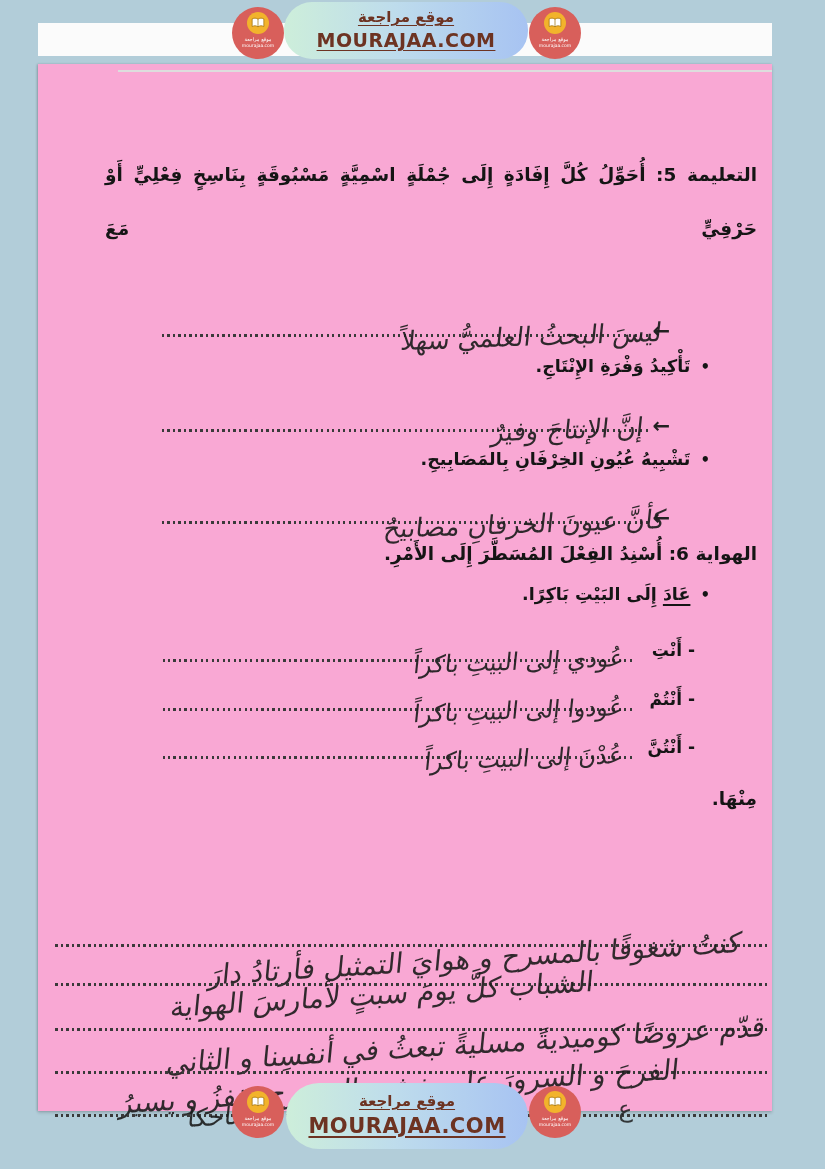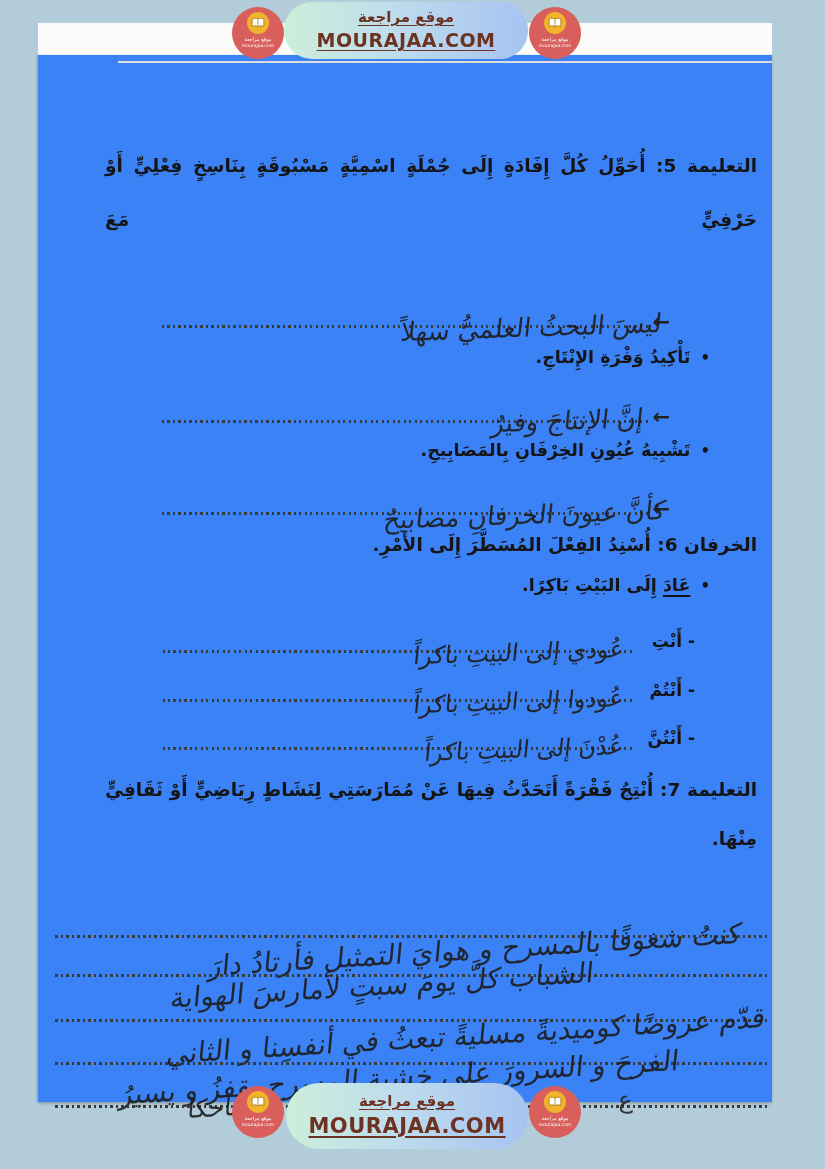--- a/index.html
+++ b/index.html
@@ -3,21 +3,21 @@
 <meta charset="utf-8">
 <style>
   html,body{margin:0;padding:0;}
   body{font-family:"DejaVu Sans",sans-serif;}
   #canvas{position:relative;width:825px;height:1169px;background:#b2cdd9;overflow:hidden;}
 
   
   .top-band{position:absolute;left:38px;top:23px;width:734px;height:33px;background:#fbfbfb;}
 
   
-  .sheet{position:absolute;left:38px;top:55px;width:734px;height:1047px;background:#3b82f6;
+  .sheet{position:absolute;left:38px;top:64px;width:734px;height:1047px;background:#f9a8d4;
          box-shadow:-1px 0 2px rgba(0,0,0,.18), 0 2px 3px rgba(0,0,0,.15);}
   .sheet-edge{position:absolute;left:80px;top:6px;width:654px;height:2px;background:#dddddd;}
 
   
   .pill{position:absolute;border-radius:34px;z-index:6;text-align:center;
         background:linear-gradient(90deg,#cdeeda 0%,#bedcec 45%,#a7c3f2 100%);}
   .pill-top{left:284px;top:2px;width:244px;height:57px;border-radius:28px;padding-top:5px;box-sizing:border-box;}
   .pill-bottom{left:286px;top:1083px;width:242px;height:66px;padding-top:8px;box-sizing:border-box;}
   .pill .ar{display:block;color:#6d3322;font-weight:bold;font-size:15px;line-height:20px;
             text-decoration:underline;text-underline-offset:3px;}
@@ -91,21 +91,21 @@
     <div class="prompt-row" style="top:385px;right:62px;">
       <span class="bullet">•</span><span>تَشْبِيهُ عُيُونِ الخِرْفَانِ بِالمَصَابِيحِ.</span>
     </div>
     <div class="ans-row" style="top:410px;height:50px;">
       <span class="arrow" style="right:102px;">←</span>
       <div class="dots" style="left:122px;right:124px;"></div>
       <span class="hw hw-big" style="right:108px;">كأنَّ عيونَ الخرفانِ مصابيحُ</span>
     </div>
 
     <div class="heading" style="top:470px;">
-      <span class="jline last" style="line-height:40px;">الخرفان 6: أُسْنِدُ الفِعْلَ المُسَطَّرَ إِلَى الأَمْرِ.</span>
+      <span class="jline last" style="line-height:40px;">الهواية 6: أُسْنِدُ الفِعْلَ المُسَطَّرَ إِلَى الأَمْرِ.</span>
     </div>
 
     <div class="sentence-row" style="top:520px;right:62px;text-align:center;">
       <span class="bullet" style="font-size:15px;margin-left:10px;">•</span><span class="uverb">عَادَ</span><span> إِلَى البَيْتِ بَاكِرًا.</span>
     </div>
 
     <div class="pron-row" style="top:555px;height:43px;">
       <span class="pron-label" style="right:77px;"><span>-</span> <span>أَنْتِ</span></span>
       <div class="dots" style="left:125px;right:140px;"></div>
       <span class="hw hw-mid" style="right:150px;">عُودي إلى البيتِ باكراً</span>
@@ -115,21 +115,20 @@
       <div class="dots" style="left:125px;right:140px;"></div>
       <span class="hw hw-mid" style="right:150px;">عُودوا إلى البيتِ باكراً</span>
     </div>
     <div class="pron-row" style="top:652px;height:43px;">
       <span class="pron-label" style="right:77px;"><span>-</span> <span>أَنْتُنَّ</span></span>
       <div class="dots" style="left:125px;right:140px;"></div>
       <span class="hw hw-mid" style="right:150px;">عُدْنَ إلى البيتِ باكراً</span>
     </div>
 
     <div class="heading" style="top:710px;">
-      <span class="jline" style="line-height:49px;">التعليمة 7: أُنْتِجُ فَقْرَةً أَتَحَدَّثُ فِيهَا عَنْ مُمَارَسَتِي لِنَشَاطٍ رِيَاضِيٍّ أَوْ ثَقَافِيٍّ</span>
       <span class="jline last" style="line-height:49px;">مِنْهَا.</span>
     </div>
 
     <div class="para-row" style="top:833px;height:50px;">
       <div class="dots" style="left:15px;right:5px;"></div>
       <span class="para-hw" style="right:32px;">كنتُ شغوفًا بالمسرح و هوايَ التمثيل فأرتادُ دارَ</span>
     </div>
     <div class="para-row" style="top:872px;height:50px;">
       <div class="dots" style="left:15px;right:5px;"></div>
       <span class="para-hw" style="right:180px;">الشباب كلَّ يومَ سبتٍ لأمارسَ الهواية</span>

